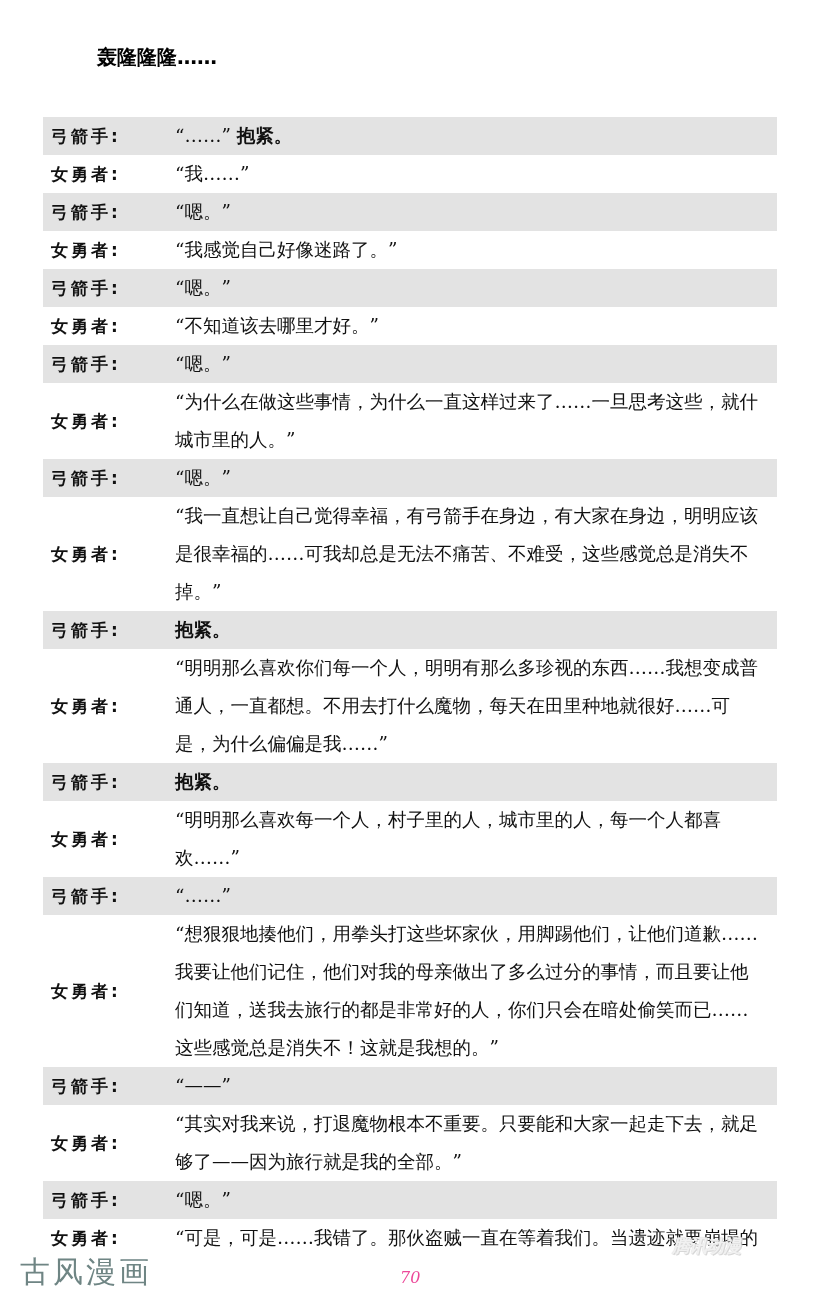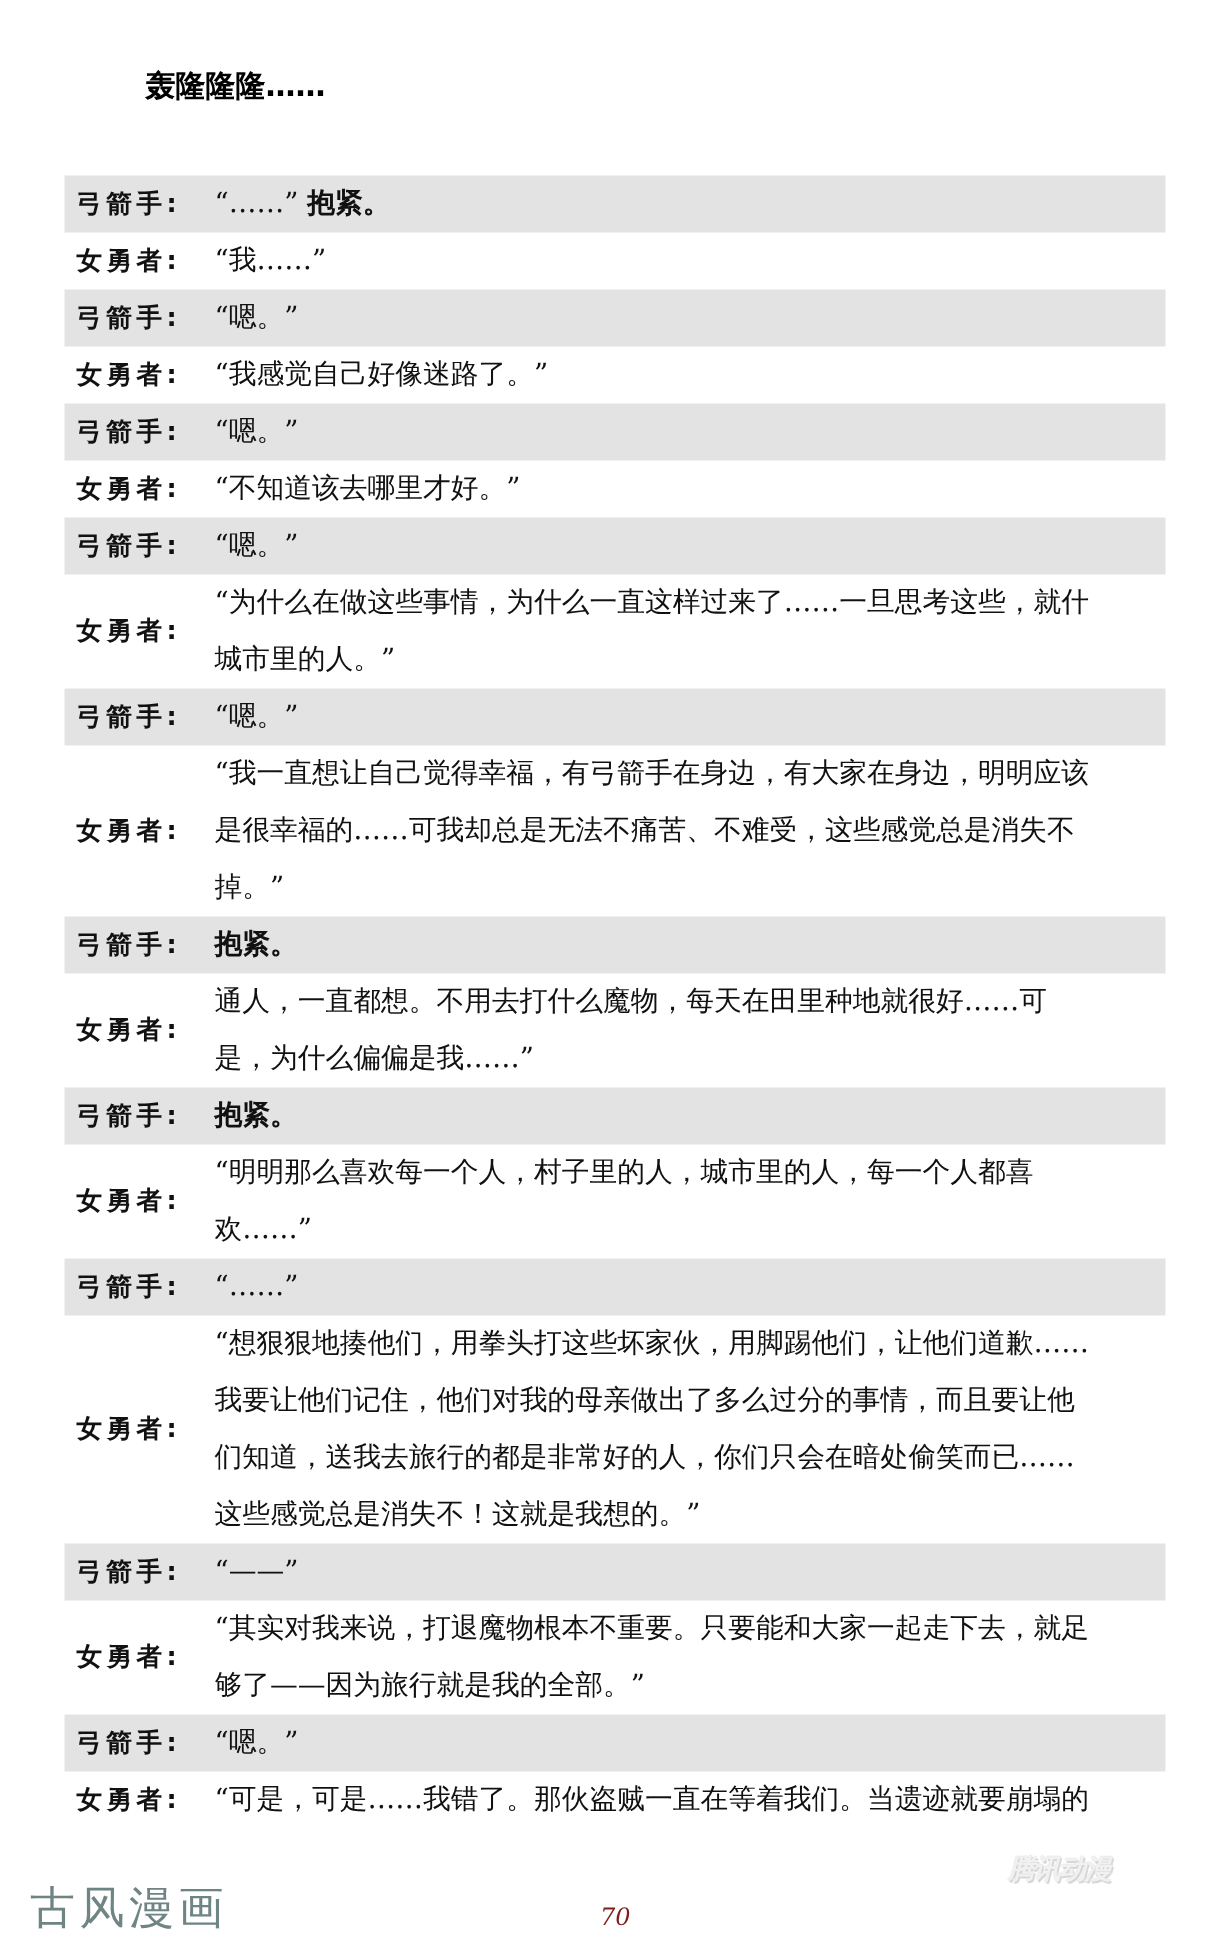--- a/index.html
+++ b/index.html
@@ -20,35 +20,35 @@
       padding: 6px 16px 6px 0;
     }
     .row.gray { background: #e3e3e3; }
     .speaker {
       flex: 0 0 100px; padding-left: 8px; box-sizing: border-box;
       font-family: "DejaVu Sans", "Liberation Sans", sans-serif; font-weight: bold;
       font-size: 17px; line-height: 26px; letter-spacing: 3px; white-space: nowrap;
     }
     .speech {
       flex: 1 1 auto; padding-right: 8px;
-      font-size: 18.5px; line-height: 26px;
+      font-size: 18.5px; line-height: 26px; margin-left: 32px;
     }
     .speech .line { display: block; height: 26px; white-space: nowrap; }
     .speech .line + .line { margin-top: 12px; }
     .speech .line.cont { padding-left: 0; }
     .speech .bold { font-family: "DejaVu Sans", "Liberation Sans", sans-serif; font-weight: bold; }
     .row.single { height: 38px; }
     .logo {
       position: absolute; left: 20px; top: 1252px;
       font-size: 30px; color: #6f8584; letter-spacing: 3px;
       font-family: "DejaVu Serif", "Liberation Serif", serif;
     }
     .page-number {
       position: absolute; left: 400px; top: 1268px; font-style: italic;
-      font-size: 16px; color: #7f1d1d;
+      font-size: 16px; color: #ec4899;
     }
     .watermark {
       position: absolute; left: 672px; top: 1234px;
       font-family: "DejaVu Sans", "Liberation Sans", sans-serif; font-weight: bold; font-style: italic;
       font-size: 18px; color: #f1f1f1; letter-spacing: -1px;
       text-shadow: 0 0 1px #cfcfcf, 1px 1px 0 #d8d8d8;
     }
   </style>
 </head>
 <body>
@@ -121,20 +121,21 @@
     </div>
     <div class="row gray single">
       <div class="speaker">弓箭手:</div>
       <div class="speech">
         <span class="line"><span></span><span class="bold">抱紧。</span></span>
       </div>
     </div>
     <div class="row">
       <div class="speaker">女勇者:</div>
       <div class="speech">
+        <span class="line"><span>“明明那么喜欢你们每一个人，明明有那么多珍视的东西……我想变成普</span></span>
         <span class="line cont"><span>通人，一直都想。不用去打什么魔物，每天在田里种地就很好……可</span></span>
         <span class="line cont"><span>是，为什么偏偏是我……”</span></span>
       </div>
     </div>
     <div class="row gray single">
       <div class="speaker">弓箭手:</div>
       <div class="speech">
         <span class="line"><span></span><span class="bold">抱紧。</span></span>
       </div>
     </div>

